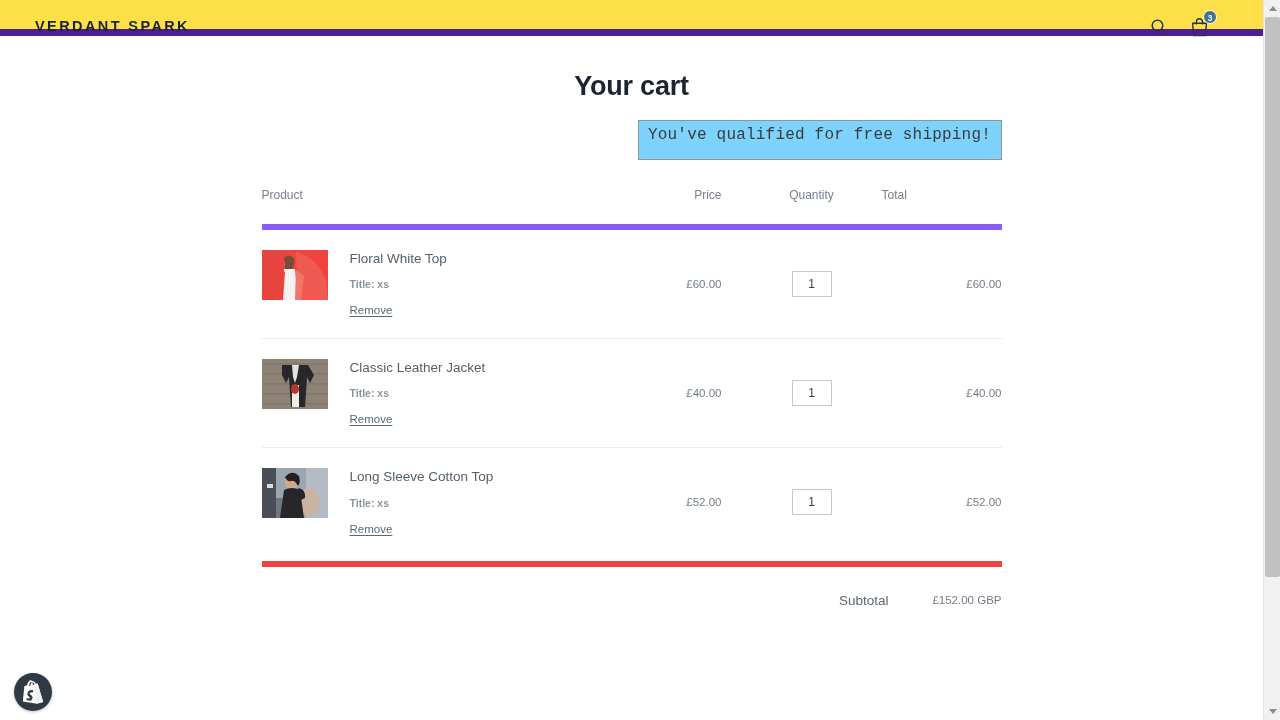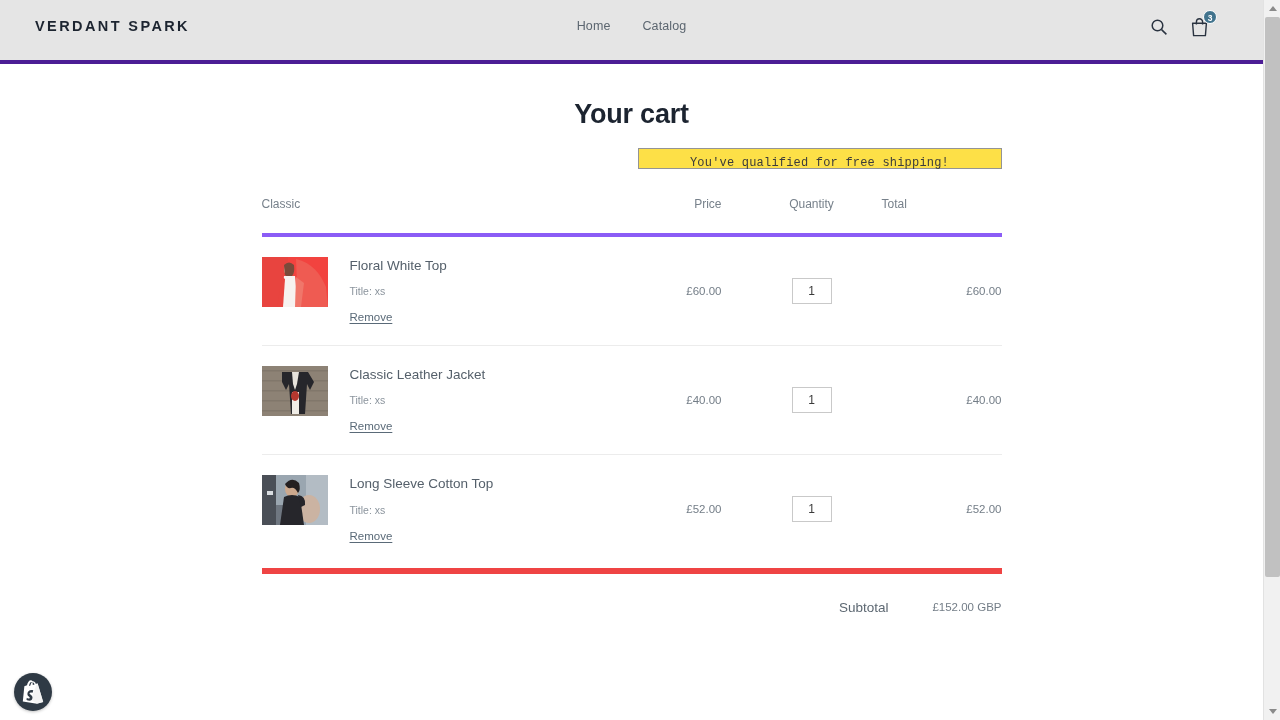--- a/index.html
+++ b/index.html
@@ -27,23 +27,23 @@
     top: 0; left: 0;
     width: 1263px;
     height: 720px;
     overflow: hidden;
     background: #fff;
   }
 
   
   .site-header {
     position: relative;
-    height: 64px;
-    border-bottom: 4px solid #4c1d95;
-    background: #e5e5e5;
+    height: 36px;
+    border-bottom: 7px solid #4c1d95;
+    background: #fde047;
   }
   .logo {
     position: absolute;
     left: 35px;
     top: 18px;
     font-size: 14.5px;
     font-weight: bold;
     letter-spacing: 2.4px;
     color: #1c2430;
     white-space: nowrap;
@@ -123,26 +123,26 @@
   }
 
   .shipping-banner-row {
     width: 740px;
     margin: 18px auto 0 auto;
     display: flex;
     justify-content: flex-end;
   }
   .shipping-banner {
     width: 364px;
-    height: 21px;
+    height: 40px;
     border: 1px solid #949494;
-    background: #fde047;
+    background: #7dd3fc;
     color: #3b3b3b;
     font-family: "Liberation Mono", monospace;
-    font-size: 12px;
+    font-size: 16px;
     line-height: 28px;
     text-align: center;
     letter-spacing: .2px;
   }
 
   
   .cart-table {
     width: 740px;
     margin: 28px auto 0 auto;
     border-collapse: collapse;
@@ -158,21 +158,21 @@
   .th-product { text-align: left; width: 330px; }
   .th-price   { text-align: right; width: 150px; padding-right: 20px !important; }
   .th-qty     { text-align: center; width: 140px; }
   .th-total   { text-align: left; width: 120px; }
 
   .cart-table td {
     border-top: 1px solid #ececec;
     padding: 20px 0;
     vertical-align: middle;
   }
-  .cart-table tbody tr:first-child td { border-top: 4px solid #8b5cf6; }
+  .cart-table tbody tr:first-child td { border-top: 6px solid #8b5cf6; }
 
   .item-cell {
     display: flex;
     align-items: flex-start;
     gap: 22px;
   }
   .thumb {
     width: 66px;
     height: 50px;
     flex: 0 0 66px;
@@ -186,20 +186,21 @@
   .item-title {
     font-size: 13.5px;
     color: #55606b;
     line-height: 1.2;
     margin-bottom: 11px;
   }
   .item-variant {
     font-size: 10.5px;
     color: #8b949d;
     margin-bottom: 10px;
+    font-weight: bold;
   }
   .item-remove {
     font-size: 11.5px;
     color: #5a6a78;
     text-decoration: underline;
     text-underline-offset: 2px;
     cursor: pointer;
   }
 
   .cell-price {
@@ -331,23 +332,20 @@
 </style>
 </head>
 <body>
 
 <div class="viewport">
   <div class="page">
 
     <div class="site-header">
       <div class="logo">VERDANT SPARK</div>
 
-      <nav class="main-nav">
-        <a href="#">Home</a><a href="#">Catalog</a>
-      </nav>
 
       <div class="header-icons">
         <div class="icon-btn">
           <svg width="18" height="18" viewBox="0 0 18 18">
             <circle cx="7.5" cy="7.5" r="5.3" fill="none" stroke="#2a3340" stroke-width="1.5"></circle>
             <line x1="11.6" y1="11.6" x2="16.4" y2="16.4" stroke="#2a3340" stroke-width="1.5"></line>
           </svg>
         </div>
         <div class="icon-btn">
           <svg width="19" height="20" viewBox="0 0 19 20">
@@ -363,21 +361,21 @@
       <h1 class="cart-title">Your cart</h1>
 
 
       <div class="shipping-banner-row">
         <div class="shipping-banner">You've qualified for free shipping!</div>
       </div>
 
       <table class="cart-table">
         <thead>
           <tr>
-            <th class="th-product">Classic</th>
+            <th class="th-product">Product</th>
             <th class="th-price">Price</th>
             <th class="th-qty">Quantity</th>
             <th class="th-total">Total</th>
           </tr>
         </thead>
         <tbody>
 
           <tr>
             <td>
               <div class="item-cell">

